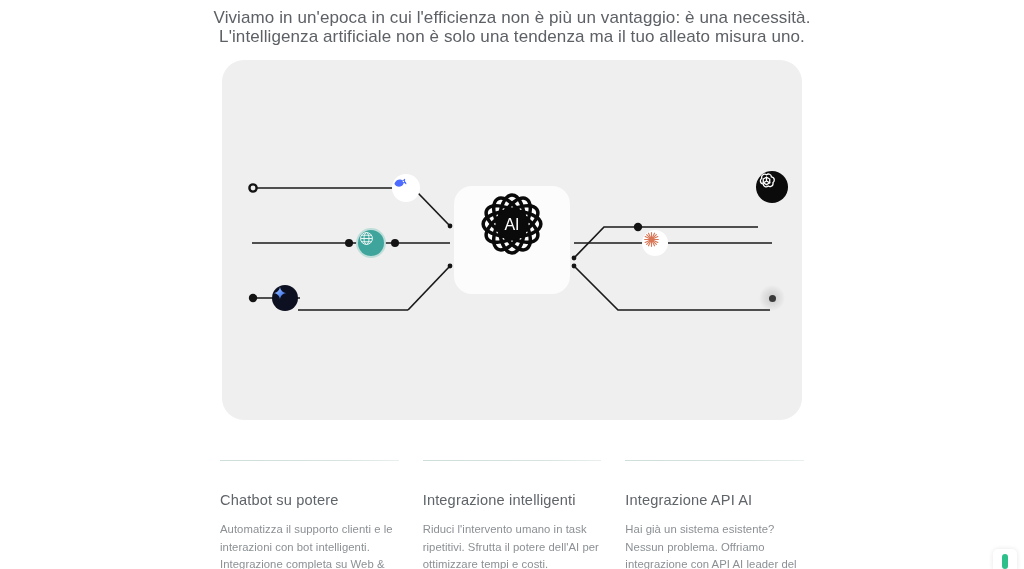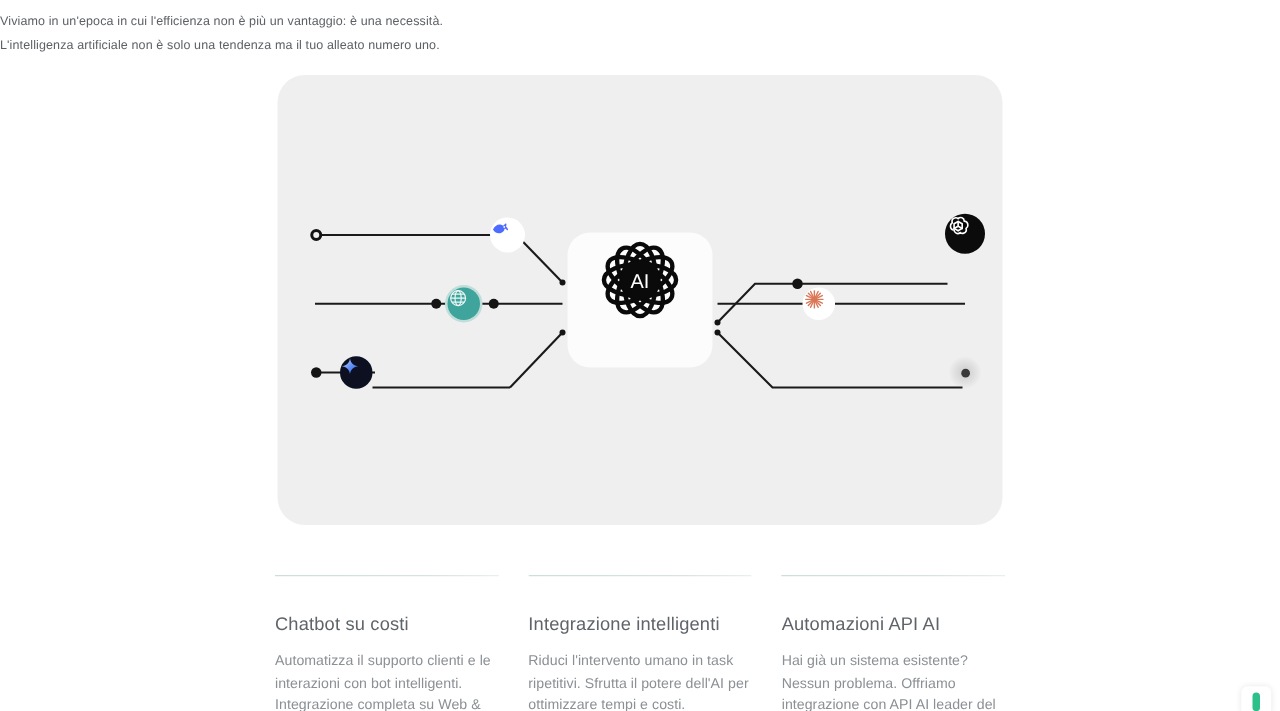--- a/index.html
+++ b/index.html
@@ -15,23 +15,23 @@
     font-family: "Liberation Sans", sans-serif;
     -webkit-font-smoothing: antialiased;
   }
 
   
   .intro {
     position: absolute;
     left: 0;
     top: 8px;
     width: 1024px;
-    text-align: left;
+    text-align: center;
     color: #5d6166;
-    font-size: 10px;
+    font-size: 17px;
     line-height: 19px;
     letter-spacing: .1px;
   }
   .intro-line { display: block; }
 
   
   .panel {
     position: absolute;
     left: 222px;
     top: 60px;
@@ -161,21 +161,21 @@
     height: 15px;
     border-radius: 3px;
     background: #2ec08b;
   }
 </style>
 </head>
 <body>
 
 <div class="intro">
   <span class="intro-line">Viviamo in un'epoca in cui l'efficienza non è più un vantaggio: è una necessità.</span>
-  <span class="intro-line">L'intelligenza artificiale non è solo una tendenza ma il tuo alleato numero uno.</span>
+  <span class="intro-line">L'intelligenza artificiale non è solo una tendenza ma il tuo alleato misura uno.</span>
 </div>
 
 <div class="panel">
   <div class="diagram">
 
     <svg width="580" height="360" viewBox="0 0 580 360">
       <g stroke="#1a1a1a" stroke-width="1.7" fill="none" stroke-linecap="butt">
 
         <line x1="32" y1="128" x2="172" y2="128"></line>
         <line x1="196" y1="133" x2="228" y2="166"></line>
@@ -285,33 +285,33 @@
       <span class="ghost-dot"></span>
     </div>
 
   </div>
 </div>
 
 <div class="cards">
 
   <div class="card">
     <div class="card-rule"></div>
-    <div class="card-title">Chatbot su costi</div>
+    <div class="card-title">Chatbot su potere</div>
     <div class="card-body">Automatizza il supporto clienti e le interazioni con bot intelligenti. Integrazione completa su Web &amp; App</div>
   </div>
 
   <div class="card">
     <div class="card-rule"></div>
     <div class="card-title">Integrazione intelligenti</div>
     <div class="card-body">Riduci l'intervento umano in task ripetitivi. Sfrutta il potere dell'AI per ottimizzare tempi e costi.</div>
   </div>
 
   <div class="card">
     <div class="card-rule"></div>
-    <div class="card-title">Automazioni API AI</div>
+    <div class="card-title">Integrazione API AI</div>
     <div class="card-body">Hai già un sistema esistente? Nessun problema. Offriamo integrazione con API AI leader del settore.</div>
   </div>
 
 </div>
 
 <div class="widget">
   <span class="widget-bar"></span>
 </div>
 
 </body></html>

